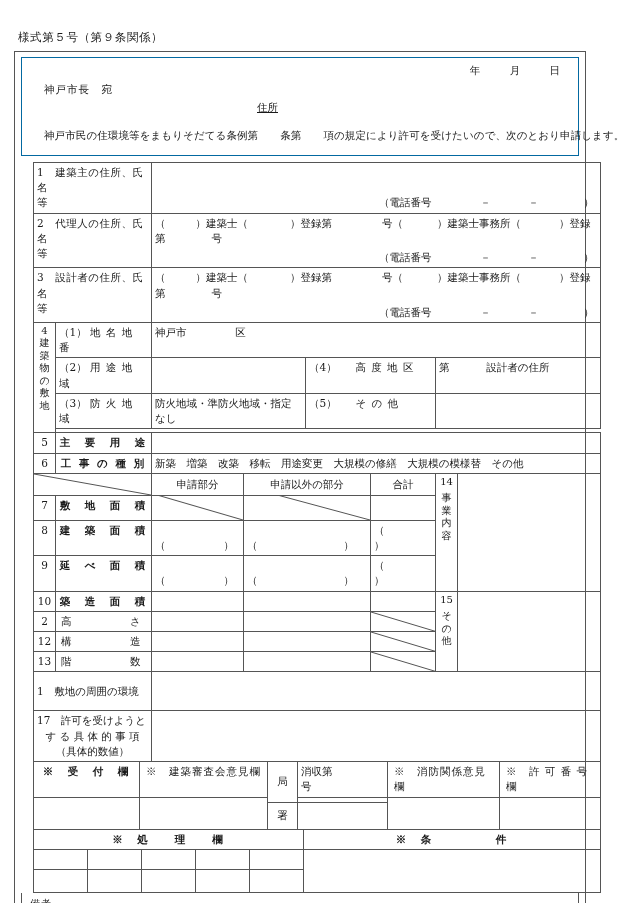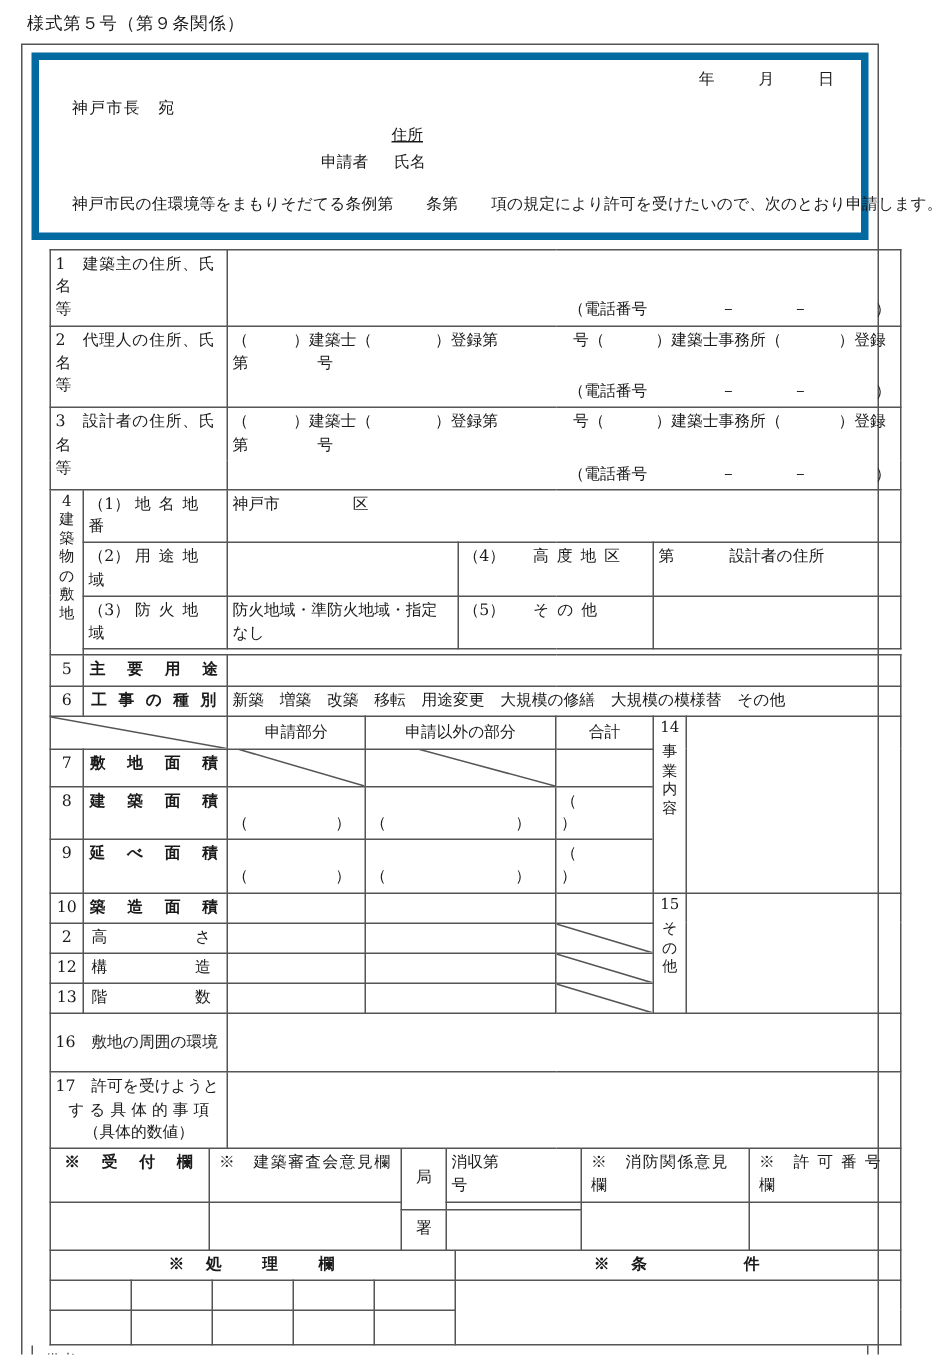--- a/index.html
+++ b/index.html
@@ -13,21 +13,21 @@
     font-family: "DejaVu Serif", "Liberation Serif", serif;
     color: #1a1a1a;
     position: relative;
     overflow: hidden;
   }
   .page {
     position: relative;
     width: 600px;
     height: 903px;
     box-sizing: border-box;
-    padding: 6px 14px 0 14px;
+    padding: 28px 14px 0 14px;
   }
   .form-no {
     font-size: 11.5px;
     letter-spacing: 0.6px;
     padding: 2px 0 6px 4px;
   }
   
   table {
     border-collapse: collapse;
     width: 100%;
@@ -54,21 +54,21 @@
     padding: 5px 6px 6px 6px;
   }
   .doc-title {
     text-align: center;
     font-size: 11.5px;
     letter-spacing: 5px;
     padding: 1px 0 5px 0;
   }
   
   .salutation {
-    border: 5px solid #0369a1;
+    border: 1px solid #0369a1;
     padding: 4px 10px 8px 10px;
     font-size: 10.5px;
   }
   .date-line {
     text-align: right;
     letter-spacing: 0px;
     padding: 2px 8px 4px 0;
   }
   .date-line span { margin-left: 26px; }
   .addressee { padding: 1px 0 0 12px; letter-spacing: 1px; }
@@ -137,24 +137,20 @@
     <div class="salutation">
       <div class="date-line">
         <span>年</span>
         <span>月</span>
         <span>日</span>
       </div>
       <div class="addressee">神戸市長　宛</div>
       <div class="applicant-row">
         <span class="indent-addr">住所</span>
       </div>
-      <div class="applicant-row">
-        <span class="indent-name">申請者</span>
-        <span style="margin-left:14px">氏名</span>
-      </div>
       <div class="statement">
         <span>神戸市民の住環境等をまもりそだてる条例第</span><span class="gap"></span><span>条第</span><span class="gap"></span><span>項の規定により許可を受けたいので、次のとおり申請します。</span>
       </div>
     </div>
 
     <table class="main">
       <colgroup>
         <col style="width:22px">
         <col style="width:96px">
         <col style="width:92px">
@@ -389,21 +385,21 @@
         <td></td>
         <td colspan="2"></td>
         <td class="diag">
           <svg viewBox="0 0 65 16" preserveAspectRatio="none" aria-hidden="true">
             <line x1="0" y1="0" x2="65" y2="16" stroke="#555" stroke-width="1" vector-effect="non-scaling-stroke"></line>
           </svg>
         </td>
       </tr>
 
       <tr>
-        <td colspan="2" class="mid" style="height:34px">16　敷地の周囲の環境</td>
+        <td colspan="2" class="mid" style="height:34px">1　敷地の周囲の環境</td>
         <td colspan="6"></td>
       </tr>
 
       <tr>
         <td colspan="2" style="height:42px">
           <div>17　許可を受けようと</div>
           <div class="c">す る 具 体 的 事 項</div>
           <div class="c">（具体的数値）</div>
         </td>
         <td colspan="6"></td>

